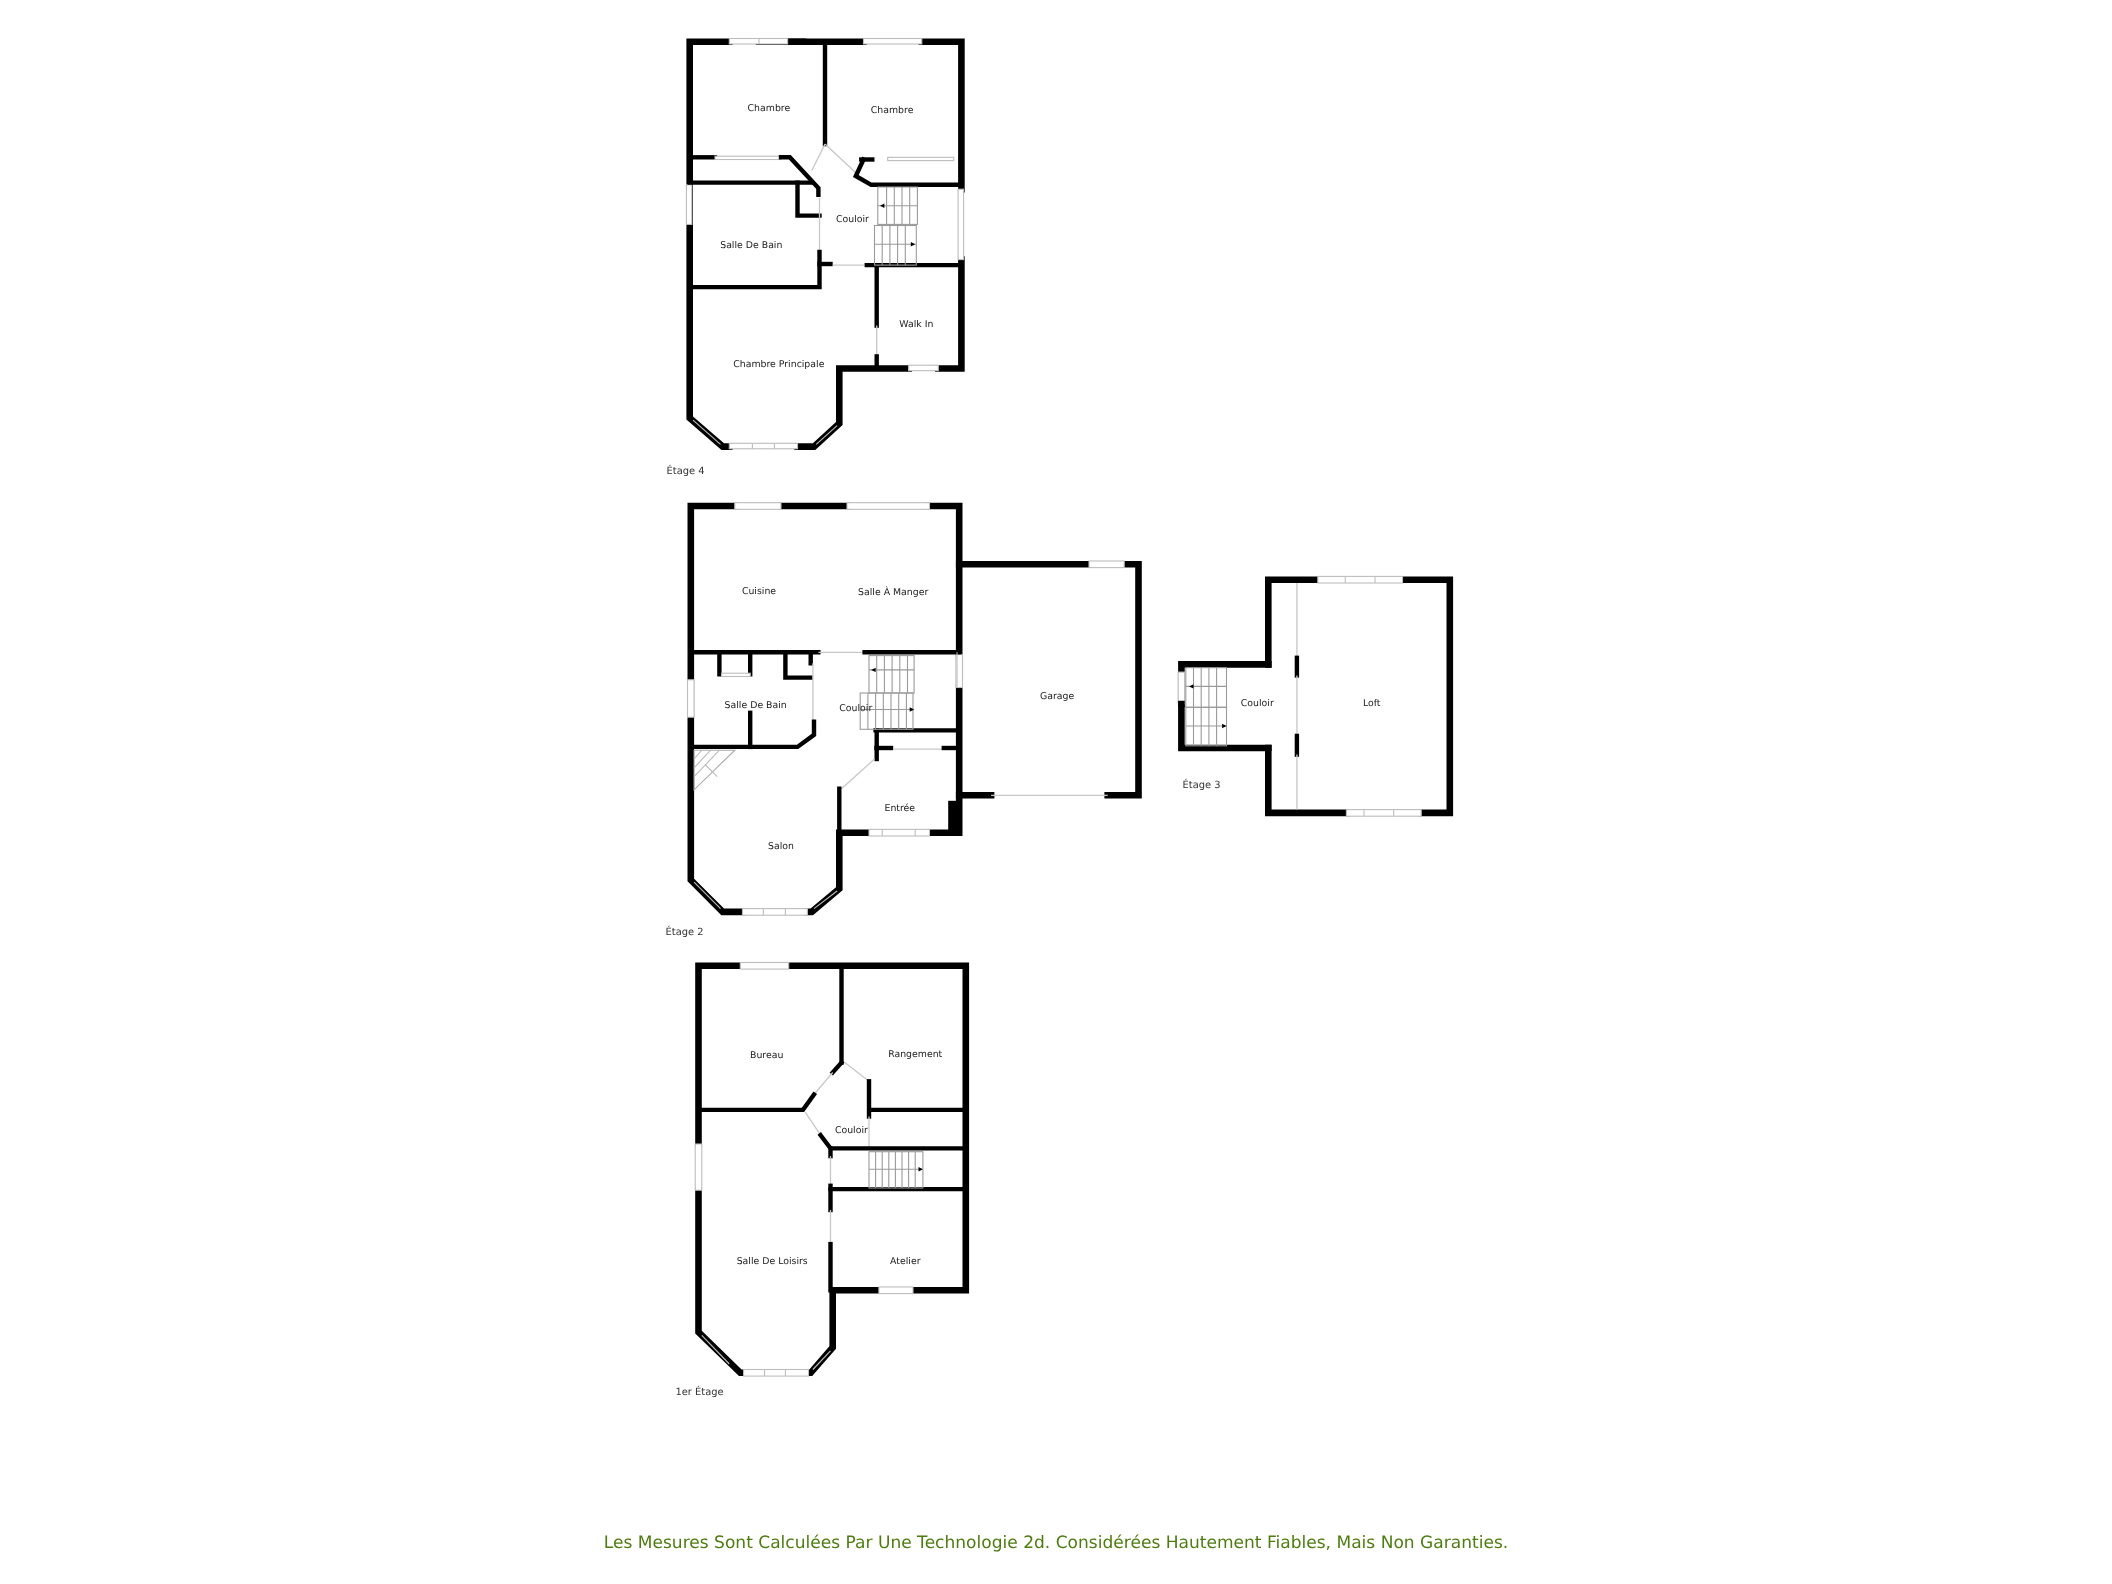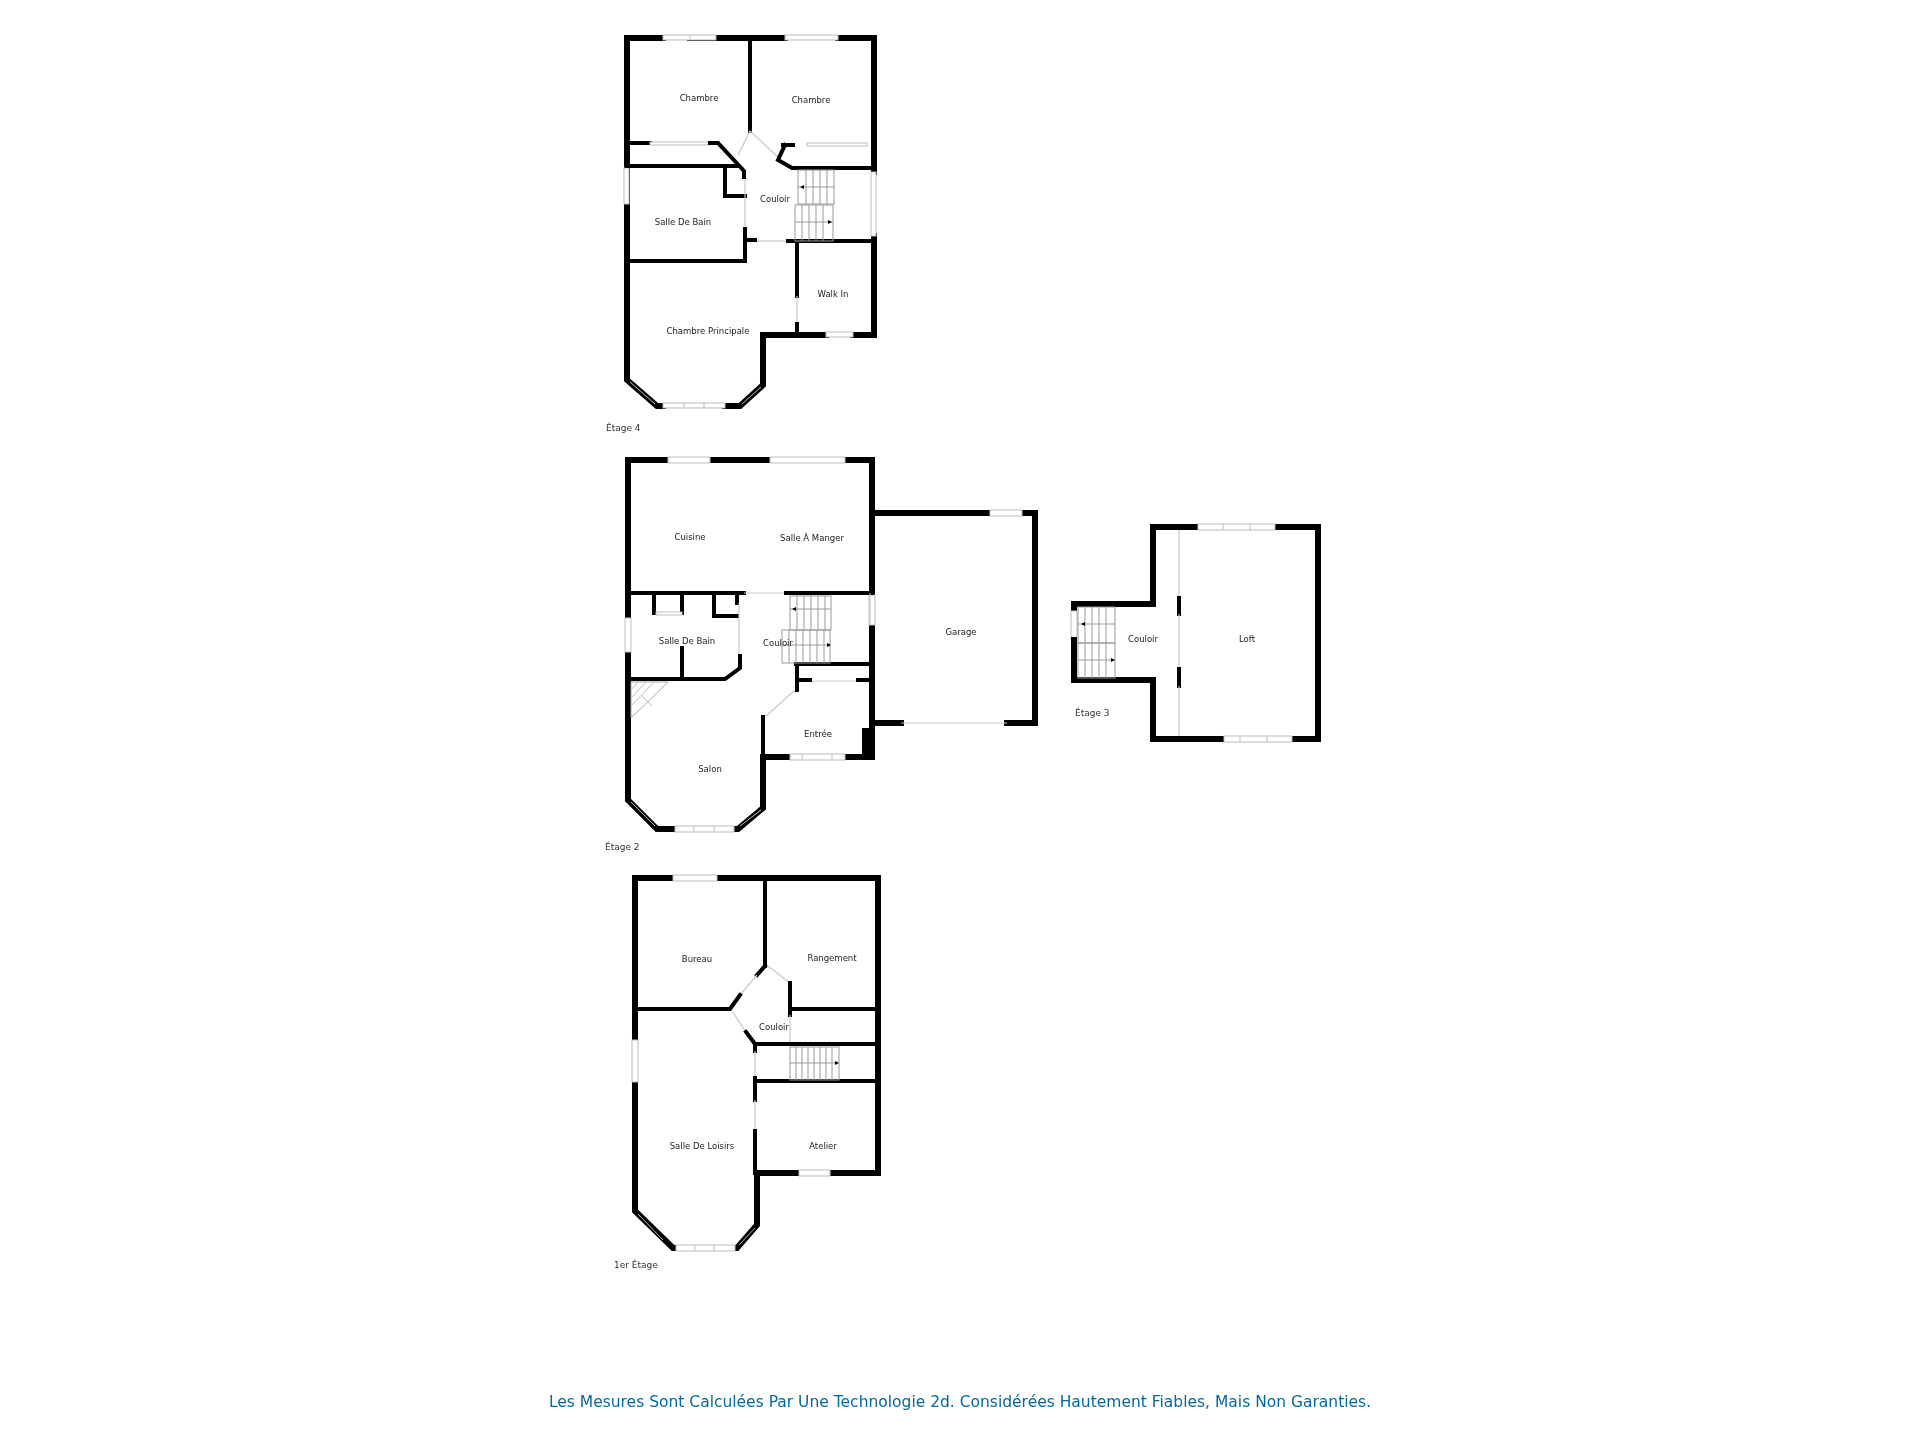--- a/index.html
+++ b/index.html
@@ -5,21 +5,21 @@
   html, body { margin:0; padding:0; background:#ffffff; }
   body { width:1920px; height:1440px; position:relative; overflow:hidden; font-family:"DejaVu Sans", sans-serif; }
   svg { position:absolute; left:0; top:0; }
   .wall { stroke:#000; stroke-width:6; fill:none; stroke-linecap:square; stroke-linejoin:miter; }
   .iwall { stroke:#000; stroke-width:4; fill:none; stroke-linecap:square; }
   .win { stroke:#bdbdbd; stroke-width:1; fill:#fff; }
   .door { stroke:#c8c8c8; stroke-width:1.2; fill:none; }
   .stair { stroke:#9a9a9a; stroke-width:1; fill:none; }
   .room-label { font-family:"DejaVu Sans", sans-serif; font-size:8.5px; fill:#222; text-anchor:middle; }
   .level-label { font-family:"DejaVu Sans", sans-serif; font-size:9px; fill:#333; }
-  .footer { position:absolute; left:0; width:1920px; top:1393px; text-align:center; font-family:"DejaVu Sans", sans-serif; font-size:15.5px; color:#0369a1; letter-spacing:0; }
+  .footer { position:absolute; left:0; width:1920px; top:1393px; text-align:center; font-family:"DejaVu Sans", sans-serif; font-size:15.5px; color:#4d7c0f; letter-spacing:0; }
 </style>
 </head>
 <body>
 
 <svg width="1920" height="1440" viewBox="0 0 1920 1440">
 
   <g>
 
     <polyline class="wall" points="663,38 627,38 627,380 657,406 663,406"></polyline>
     <polyline class="wall" points="690,38 730,38"></polyline>

